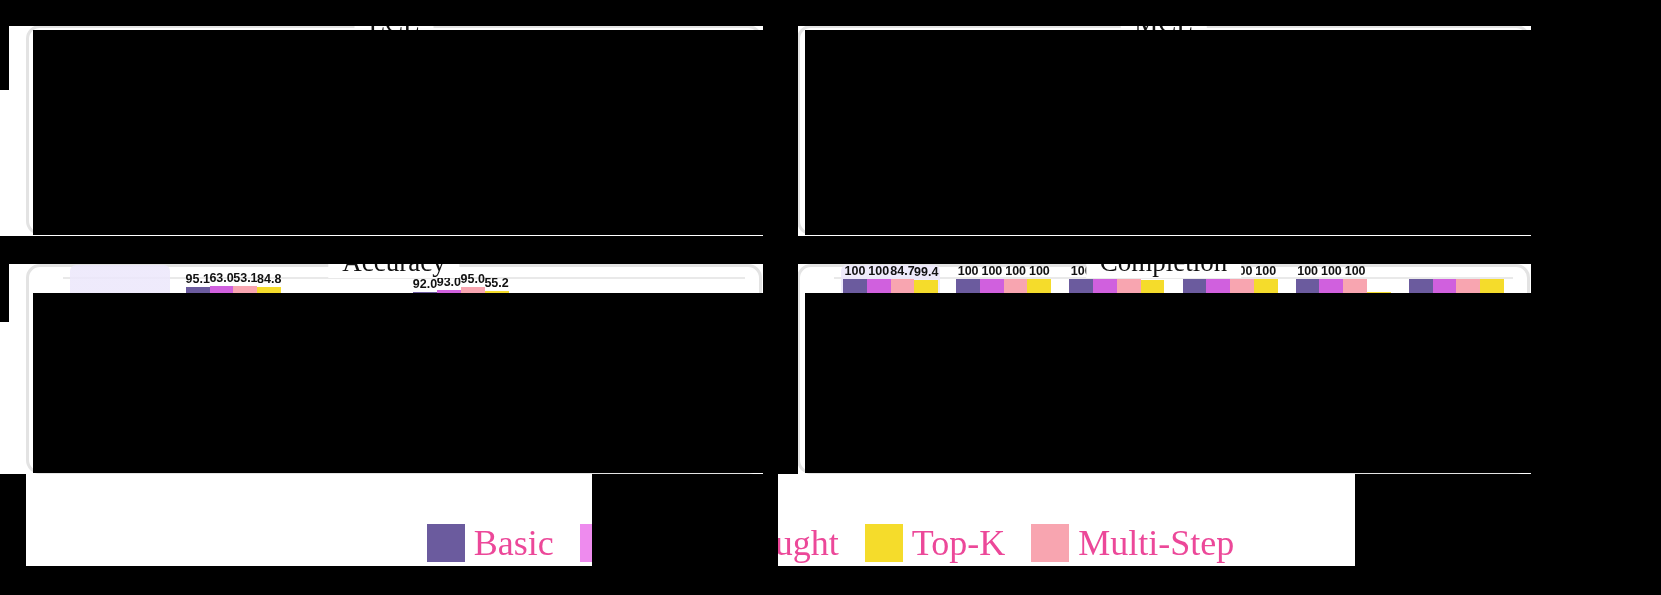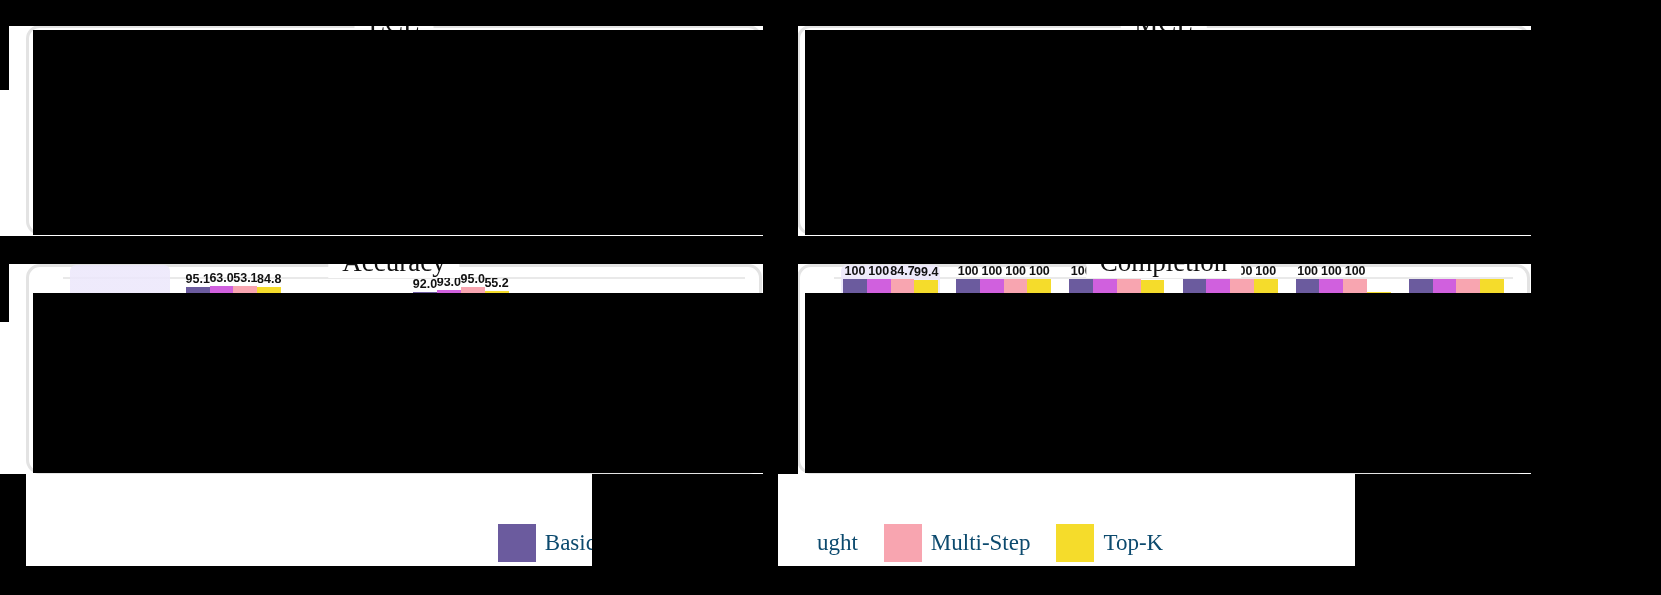--- a/index.html
+++ b/index.html
@@ -38,21 +38,21 @@
                font-size:12.5px;font-weight:bold;color:#111;white-space:nowrap;
                margin-bottom:1px;font-family:"Liberation Sans",sans-serif;}
 
   .axis{position:absolute;left:0;right:0;bottom:0;height:2.5px;background:#dddddd;}
 
   
   #legend{position:absolute;left:0;right:0;bottom:22px;height:60px;
           display:flex;align-items:center;justify-content:center;gap:26px;z-index:7;}
   .leg-item{display:flex;align-items:center;gap:9px;}
   .leg-swatch{width:38px;height:38px;}
-  .leg-text{font-family:"Liberation Serif",serif;font-size:23px;color:#0c4a6e;white-space:nowrap;}
+  .leg-text{font-family:"Liberation Serif",serif;font-size:36px;color:#ec4899;white-space:nowrap;}
 
   
   .occl{position:absolute;background:#000000;z-index:20;}
 </style>
 </head>
 <body>
 
 <div id="figure">
 
   <div class="panel" style="left:26px;top:25px;width:736px;height:210px;">
@@ -389,26 +389,26 @@
   <div id="legend">
     <div class="leg-item">
       <span class="leg-swatch" style="background:#6B5B9E"></span>
       <span class="leg-text">Basic</span>
     </div>
     <div class="leg-item">
       <span class="leg-swatch" style="background:#EE8BEE"></span>
       <span class="leg-text" style="margin-left:148px;">ught</span>
     </div>
     <div class="leg-item">
+      <span class="leg-swatch" style="background:#F5DC2B"></span>
+      <span class="leg-text">Top-K</span>
+    </div>
+    <div class="leg-item">
       <span class="leg-swatch" style="background:#F8A5B0"></span>
       <span class="leg-text">Multi-Step</span>
-    </div>
-    <div class="leg-item">
-      <span class="leg-swatch" style="background:#F5DC2B"></span>
-      <span class="leg-text">Top-K</span>
     </div>
   </div>
 
   <div class="occl" style="left:0;top:0;width:1661px;height:26px;"></div>
   <div class="occl" style="left:0;top:26px;width:9px;height:64px;"></div>
   <div class="occl" style="left:33px;top:30px;width:730px;height:205px;"></div>
   <div class="occl" style="left:763px;top:26px;width:35px;height:210px;"></div>
   <div class="occl" style="left:805px;top:30px;width:726px;height:205px;"></div>
   <div class="occl" style="left:1531px;top:0;width:130px;height:250px;"></div>
   <div class="occl" style="left:0;top:236px;width:1661px;height:28px;"></div>

